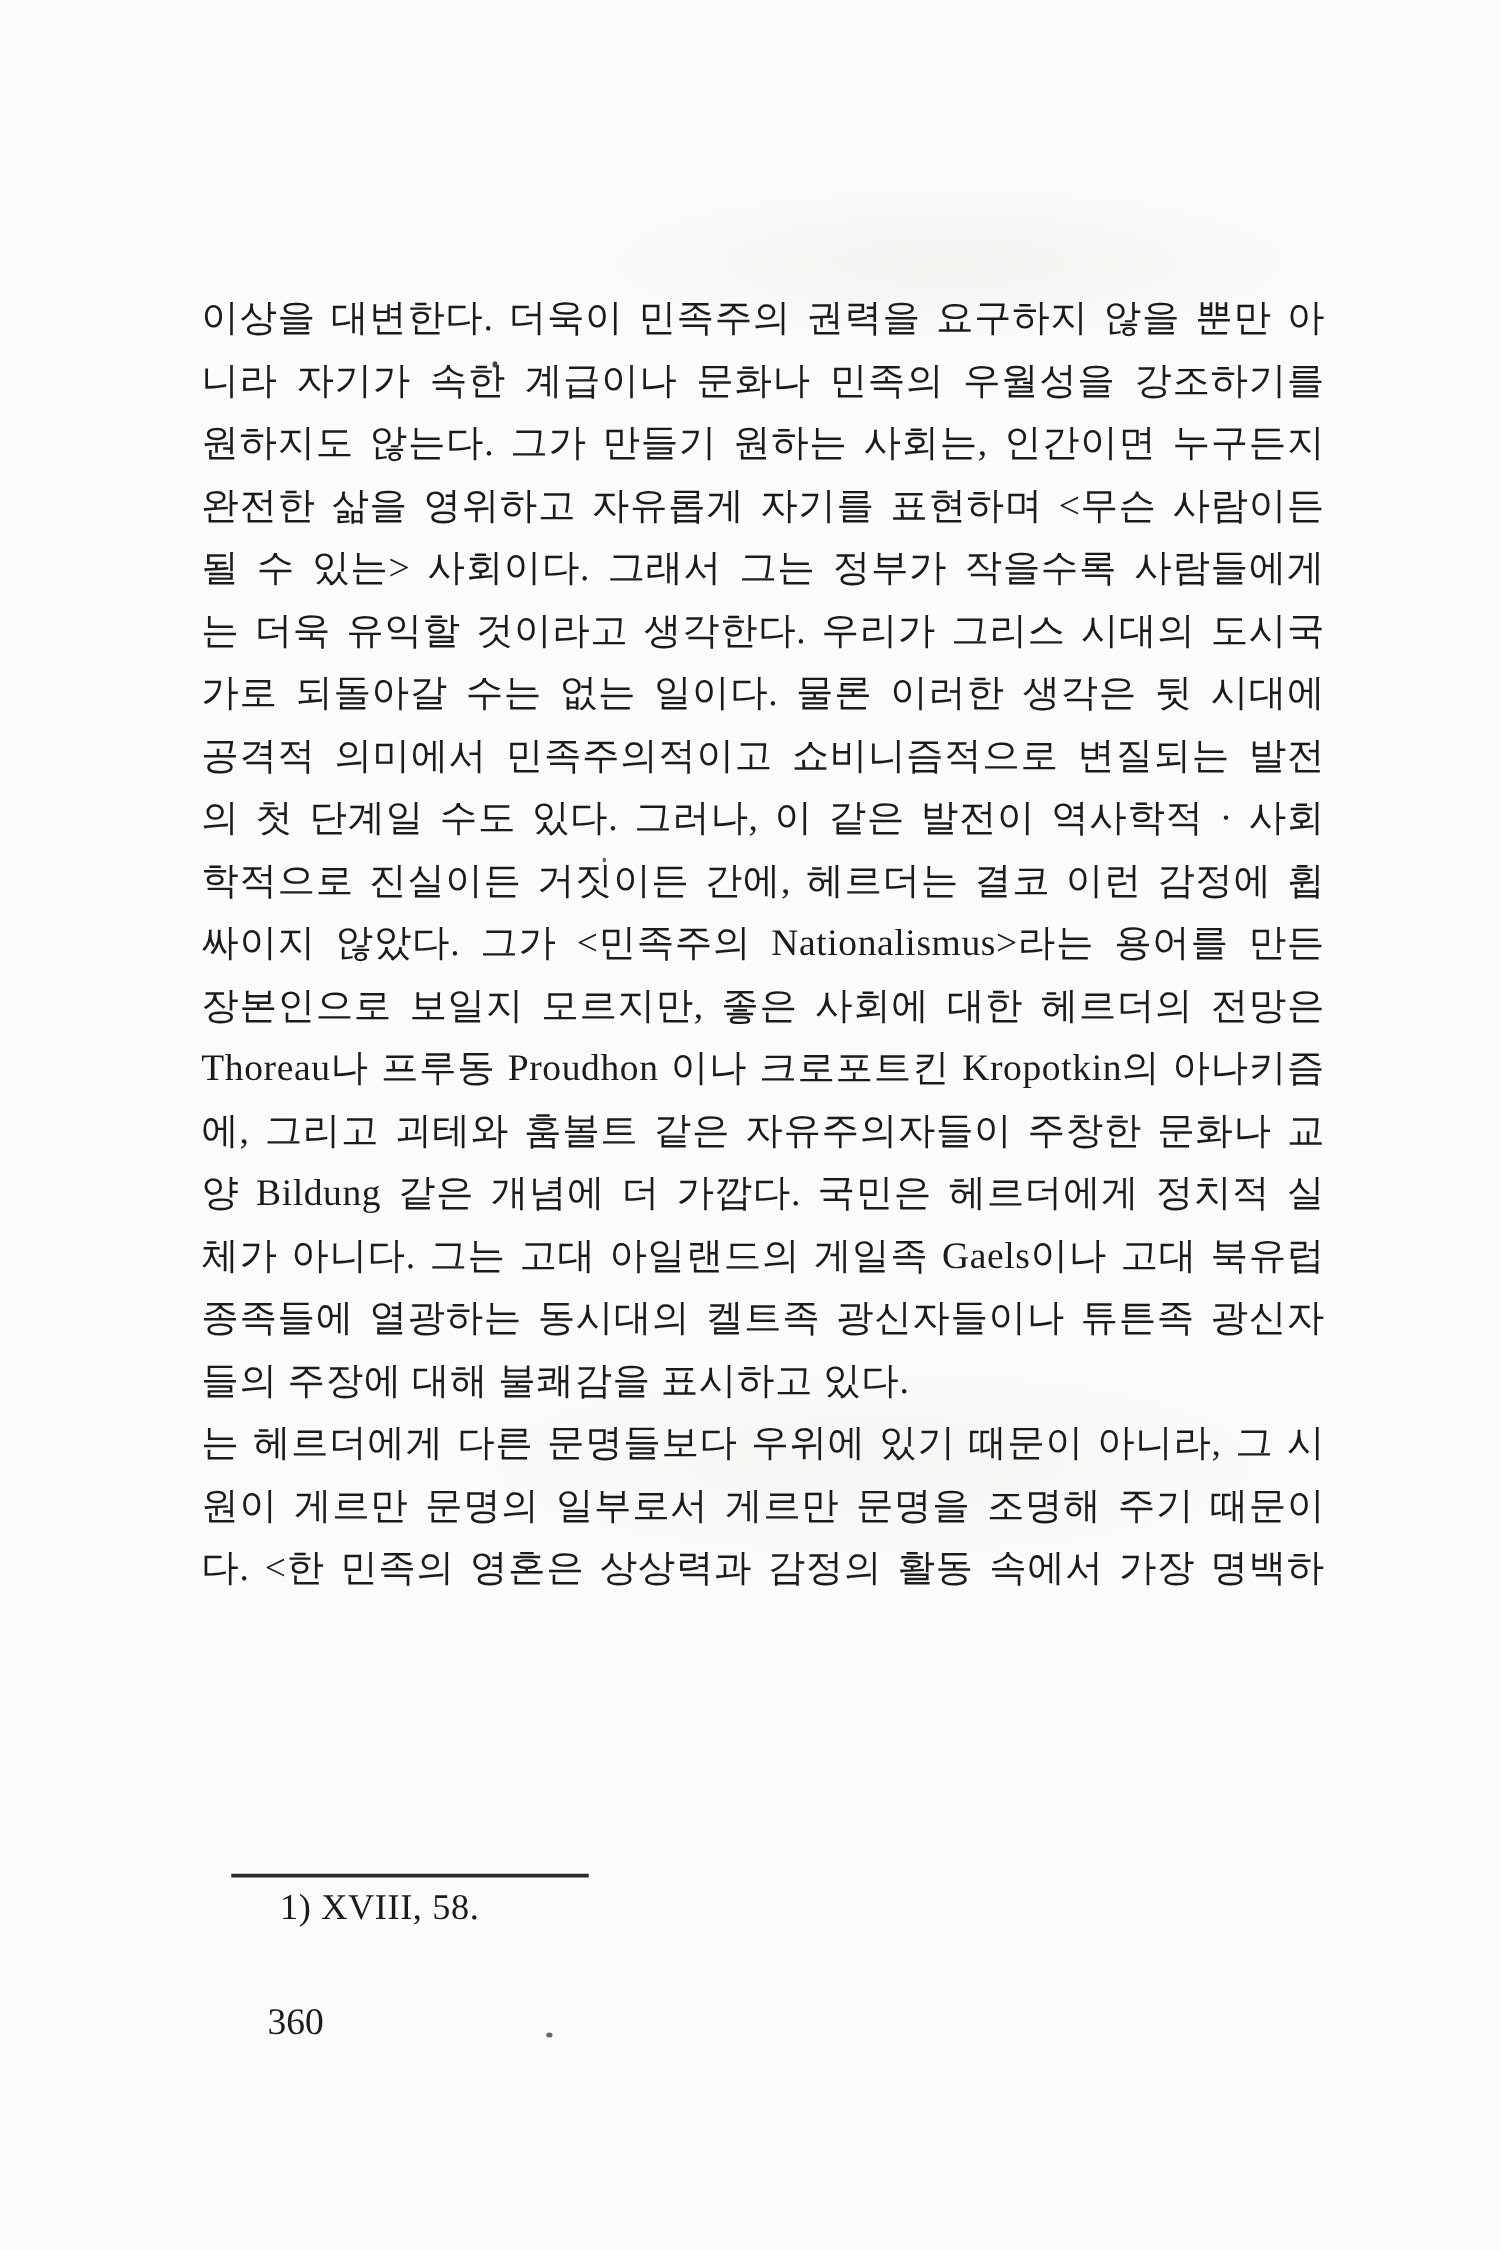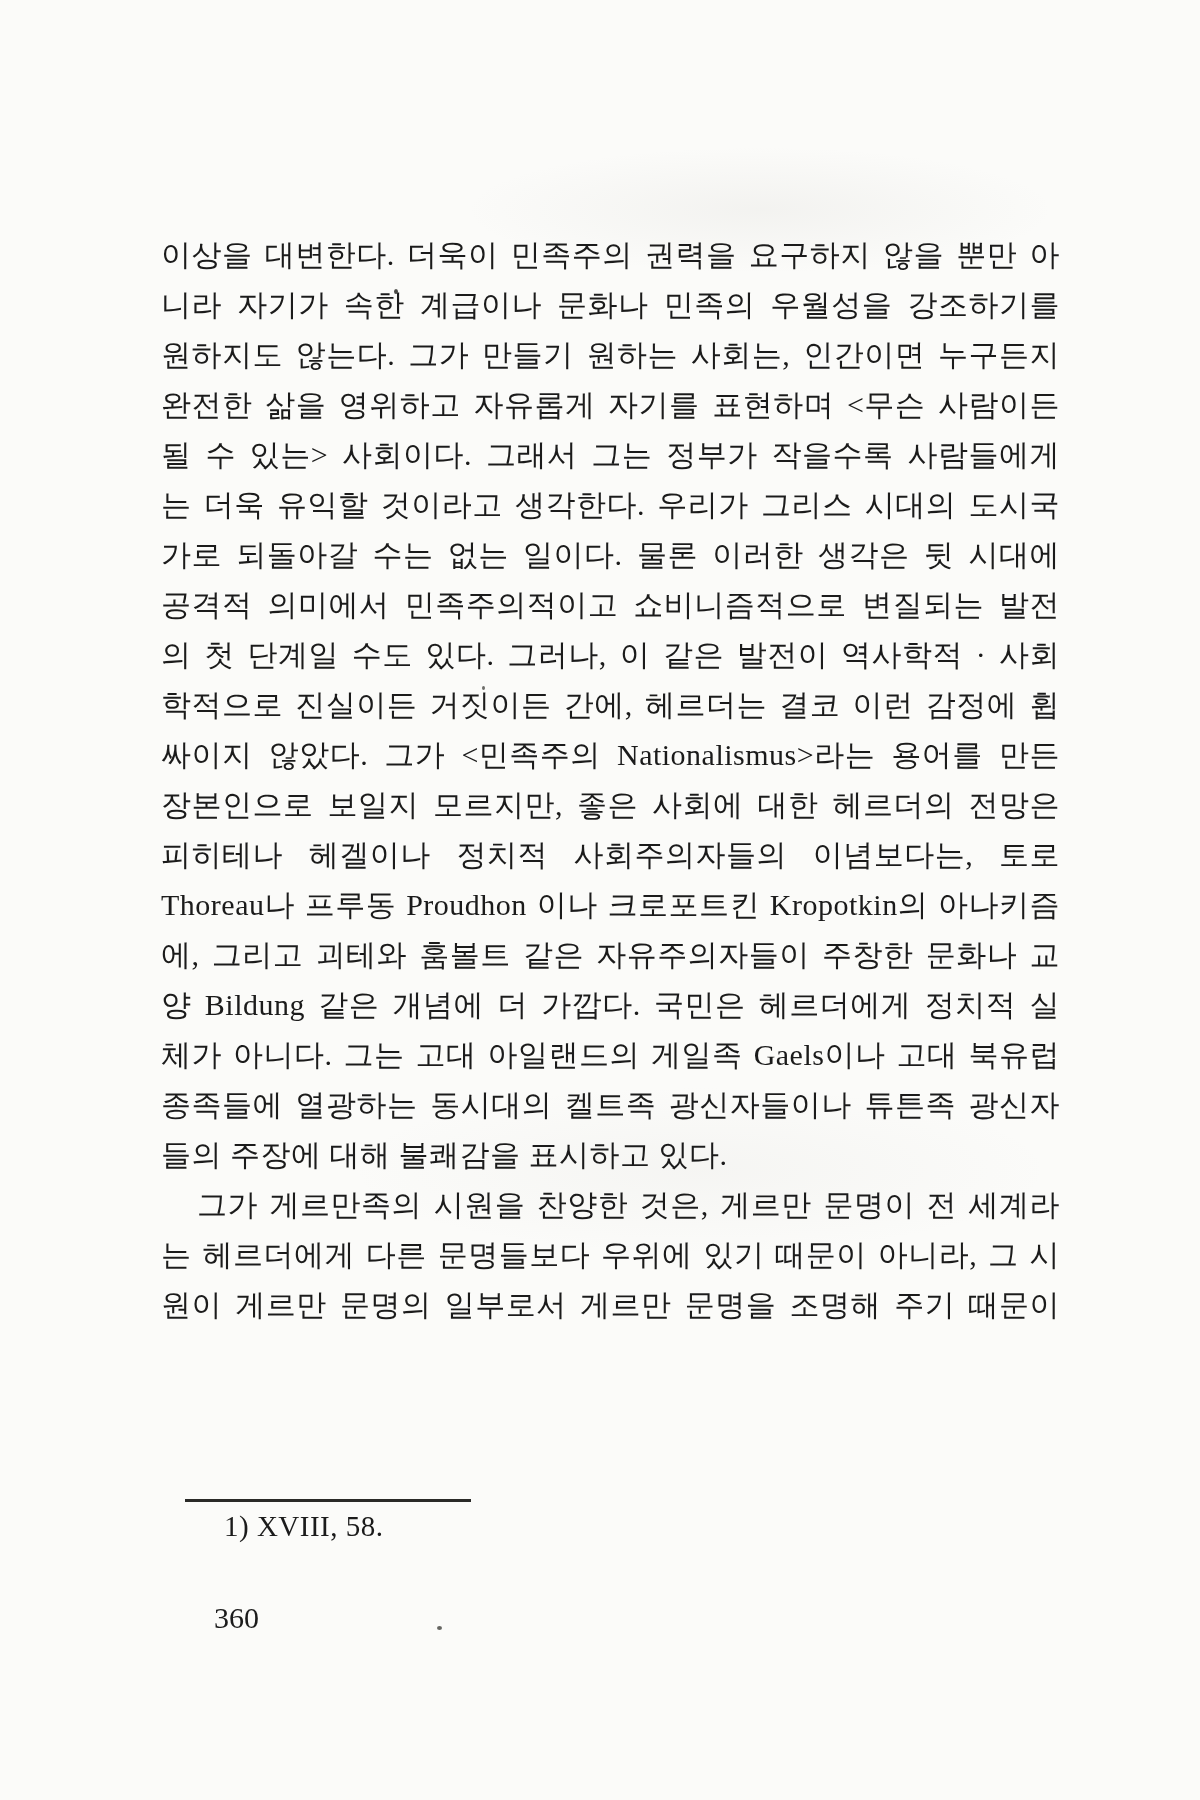--- a/index.html
+++ b/index.html
@@ -83,30 +83,29 @@
     <div class="line">원하지도 않는다. 그가 만들기 원하는 사회는, 인간이면 누구든지</div>
     <div class="line">완전한 삶을 영위하고 자유롭게 자기를 표현하며 &lt;무슨 사람이든</div>
     <div class="line">될 수 있는&gt; 사회이다. 그래서 그는 정부가 작을수록 사람들에게</div>
     <div class="line">는 더욱 유익할 것이라고 생각한다. 우리가 그리스 시대의 도시국</div>
     <div class="line">가로 되돌아갈 수는 없는 일이다. 물론 이러한 생각은 뒷 시대에</div>
     <div class="line">공격적 의미에서 민족주의적이고 쇼비니즘적으로 변질되는 발전</div>
     <div class="line">의 첫 단계일 수도 있다. 그러나, 이 같은 발전이 역사학적 · 사회</div>
     <div class="line">학적으로 진실이든 거짓이든 간에, 헤르더는 결코 이런 감정에 휩</div>
     <div class="line">싸이지 않았다. 그가 &lt;민족주의 Nationalismus&gt;라는 용어를 만든</div>
     <div class="line">장본인으로 보일지 모르지만, 좋은 사회에 대한 헤르더의 전망은</div>
-    <div class="line">피히테나 헤겔이나 정치적 사회주의자들의 이념보다는, 토로</div>
     <div class="line">Thoreau나 프루동 Proudhon 이나 크로포트킨 Kropotkin의 아나키즘</div>
     <div class="line">에, 그리고 괴테와 훔볼트 같은 자유주의자들이 주창한 문화나 교</div>
     <div class="line">양 Bildung 같은 개념에 더 가깝다. 국민은 헤르더에게 정치적 실</div>
     <div class="line">체가 아니다. 그는 고대 아일랜드의 게일족 Gaels이나 고대 북유럽</div>
     <div class="line">종족들에 열광하는 동시대의 켈트족 광신자들이나 튜튼족 광신자</div>
     <div class="line para-end">들의 주장에 대해 불쾌감을 표시하고 있다.</div>
-    <div class="line indent">그가 게르만족의 시원을 찬양한 것은, 게르만 문명이 전 세계라</div>
     <div class="line">는 헤르더에게 다른 문명들보다 우위에 있기 때문이 아니라, 그 시</div>
     <div class="line">원이 게르만 문명의 일부로서 게르만 문명을 조명해 주기 때문이</div>
+    <div class="line">다. &lt;한 민족의 영혼은 상상력과 감정의 활동 속에서 가장 명백하</div>
   </div>
 
   <div class="footnote-rule"></div>
 
   <div class="footnote">
     <span>1) XVIII, 58.</span>
   </div>
 
   <div class="page-number">360</div>
 

